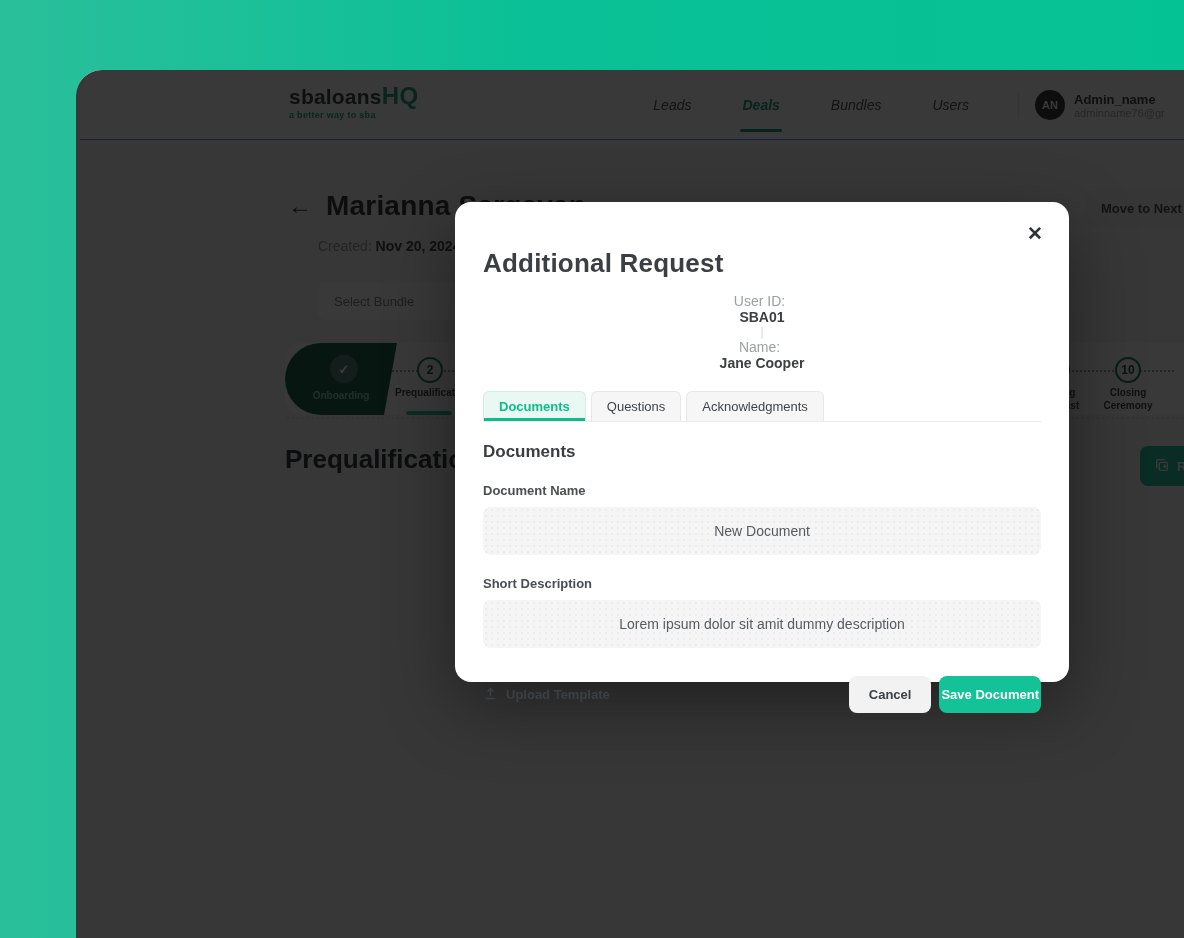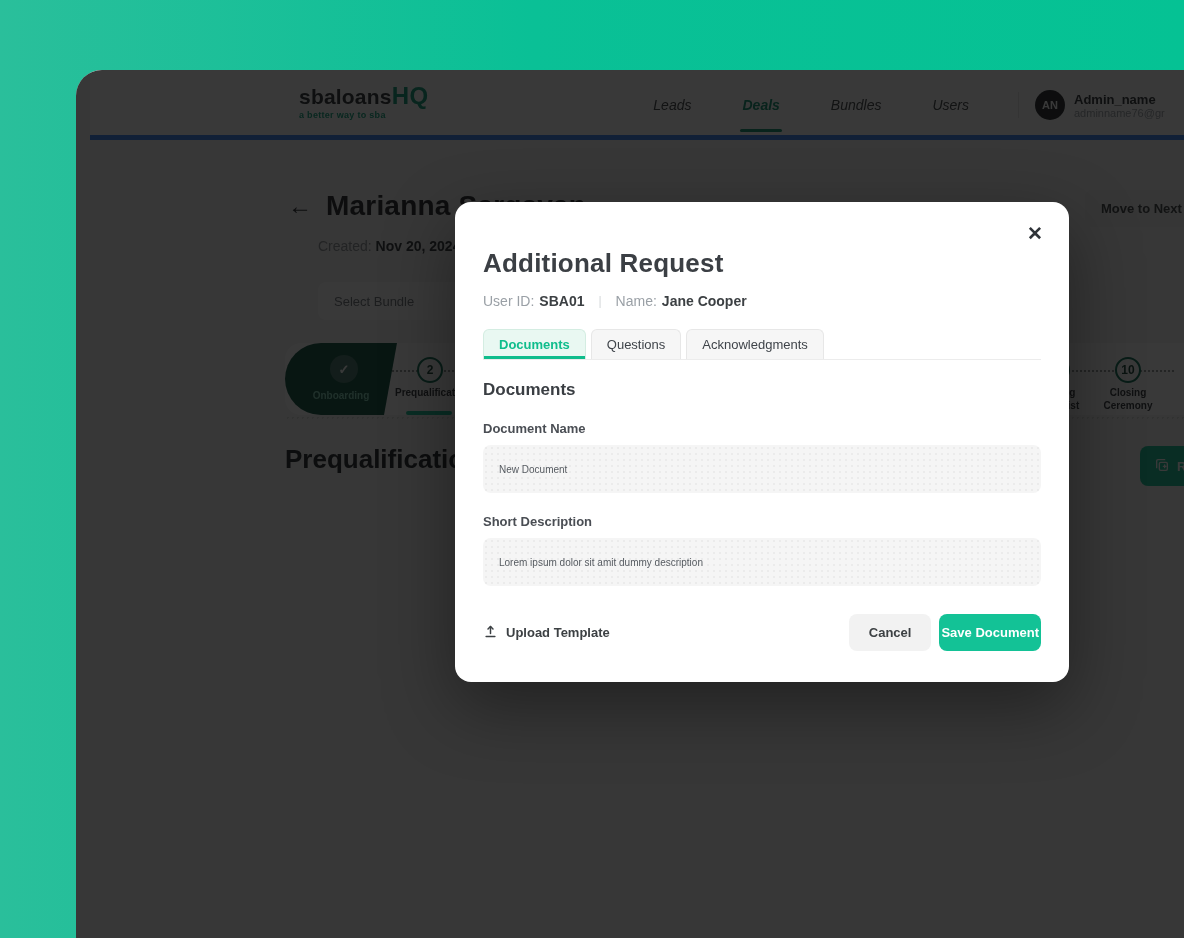--- a/index.html
+++ b/index.html
@@ -9,22 +9,22 @@
     background:linear-gradient(90deg,#2abf9b 0%,#0ac096 45%,#05c294 100%);
     position:relative;
   }
 
   
   .app {
     position:absolute; left:76px; top:70px; right:0; bottom:0;
     background:#f2f3f3; border-top-left-radius:26px; overflow:hidden;
   }
   .app-header {
-    position:absolute; left:14px; top:0; right:0; height:70px;
-    background:#ffffff; border-bottom:5px solid #3b82f6;
+    position:absolute; left:4px; top:0; right:0; height:70px;
+    background:#ffffff; border-bottom:1px solid #3b82f6;
   }
   .logo { position:absolute; left:209px; top:14px; line-height:1; }
   .logo-line { display:flex; align-items:baseline; }
   .logo-part1 { font-size:21px; font-weight:800; color:#2b2f33; letter-spacing:.2px; }
   .logo-part2 { font-size:24px; font-weight:800; color:#0e9b77; letter-spacing:.5px; }
   .logo-tagline { font-size:9px; font-weight:700; color:#12a37e; text-align:left; margin-top:3px; letter-spacing:.3px; }
 
   .nav { position:absolute; right:0; top:0; height:70px; display:flex; align-items:center; }
   .nav-item { height:70px; display:flex; align-items:center; padding:0 2px; margin-right:47px;
     font-size:14px; color:#3c4043; cursor:pointer; position:relative;font-style:italic; }
@@ -83,38 +83,38 @@
   .overlay { position:absolute; left:76px; top:70px; right:0; bottom:0;
     background:rgba(8,8,8,.8); border-top-left-radius:26px; z-index:50; }
 
   
   .modal { position:absolute; left:455px; top:202px; width:614px; height:480px;
     background:#ffffff; border-radius:16px; z-index:100;
     box-shadow:0 24px 70px rgba(0,0,0,.4); padding:0 28px; }
   .modal-close { position:absolute; top:22px; right:26px; font-size:19px; font-weight:600;
     color:#2f3338; cursor:pointer; line-height:1; }
   .modal-title { margin-top:46px; font-size:26px; font-weight:800; color:#3b3f44; letter-spacing:.2px; }
-  .modal-meta { margin-top:14px; font-size:14px; display:flex; align-items:center; }
+  .modal-meta { margin-top:14px; font-size:14px; display:flex; align-items:center;flex-direction:column; }
   .meta-label { color:#9aa0a6; margin-right:5px; }
   .meta-value { color:#3c4043; font-weight:600; }
   .meta-divider { color:#d5d8da; margin:0 14px; font-size:12px; }
 
   .tabs { margin-top:20px; display:flex; align-items:flex-end; border-bottom:1px solid #ececec; }
   .tab { height:30px; display:flex; align-items:center; padding:0 15px; font-size:13px;
     border:1px solid #e7e7e7; border-bottom:none; border-radius:6px 6px 0 0;
     background:#f6f6f6; color:#3f444a; margin-right:5px; cursor:pointer; }
   .tab.active { background:#e9f8f2; border-color:#d4ede2; color:#0fbd8c; font-weight:700;
     box-shadow:inset 0 -3px 0 #0fbd8c; }
 
   .modal-section-title { margin-top:20px; font-size:17px; font-weight:800; color:#3a3e43; }
   .field-label { margin-top:21px; font-size:13px; font-weight:700; color:#4a4e54; }
   .field-input { margin-top:9px; width:558px; height:48px; border:none; border-radius:8px;
     background-color:#f5f5f5;
     background-image:radial-gradient(#ebebeb 1px, transparent 1px); background-size:6px 6px;
-    padding:0 16px; font-family:inherit; font-size:10px; color:#565b61; outline:none; display:block; }
+    padding:0 16px; font-family:inherit; font-size:14px; color:#565b61; outline:none; display:block;text-align:center; }
 
   .modal-footer { margin-top:28px; display:flex; }
   .upload-btn { display:flex; align-items:center; gap:8px; background:none; border:none;
     font-family:inherit; font-size:13px; font-weight:700; color:#3c4043; cursor:pointer; padding:0; }
   .footer-spacer { flex:1; }
   .cancel-btn { height:37px; padding:0 20px; background:#f2f2f2; border:none; border-radius:8px;
     font-family:inherit; font-size:13px; font-weight:700; color:#3c4043; cursor:pointer; margin-right:8px; }
   .save-btn { height:37px; padding:0 2px; background:#13c296; border:none; border-radius:8px;
     font-family:inherit; font-size:13px; font-weight:700; color:#ffffff; cursor:pointer; }
 </style>

